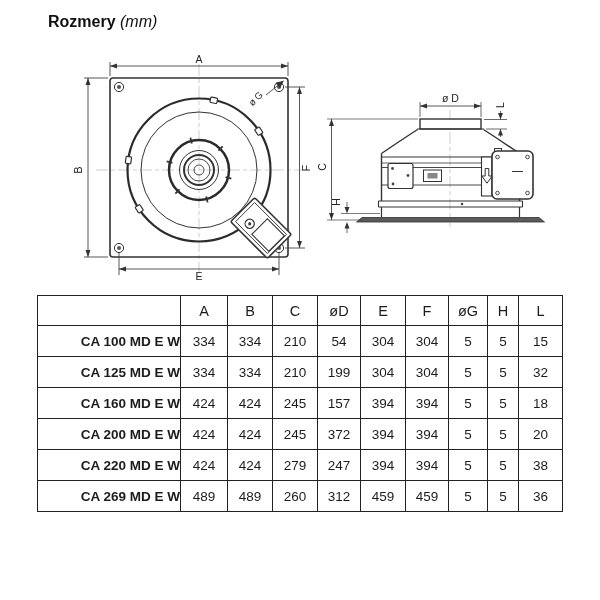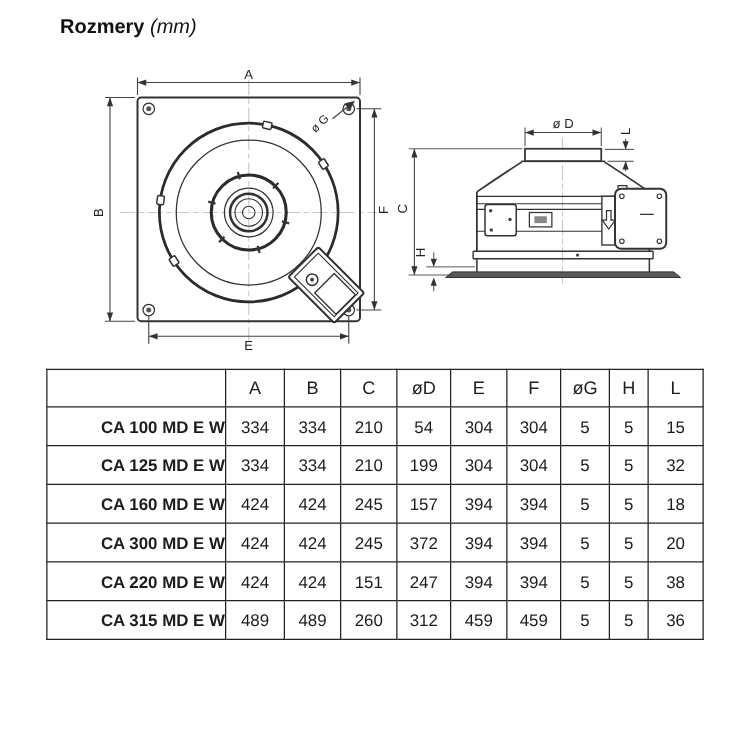--- a/index.html
+++ b/index.html
@@ -285,45 +285,45 @@
       <td>424</td>
       <td>245</td>
       <td>157</td>
       <td>394</td>
       <td>394</td>
       <td>5</td>
       <td>5</td>
       <td>18</td>
     </tr>
     <tr>
-      <th class="rowlabel">CA 300 MD E W</th>
+      <th class="rowlabel">CA 200 MD E W</th>
       <td>424</td>
       <td>424</td>
       <td>245</td>
       <td>372</td>
       <td>394</td>
       <td>394</td>
       <td>5</td>
       <td>5</td>
       <td>20</td>
     </tr>
     <tr>
       <th class="rowlabel">CA 220 MD E W</th>
       <td>424</td>
       <td>424</td>
-      <td>151</td>
+      <td>279</td>
       <td>247</td>
       <td>394</td>
       <td>394</td>
       <td>5</td>
       <td>5</td>
       <td>38</td>
     </tr>
     <tr>
-      <th class="rowlabel">CA 315 MD E W</th>
+      <th class="rowlabel">CA 269 MD E W</th>
       <td>489</td>
       <td>489</td>
       <td>260</td>
       <td>312</td>
       <td>459</td>
       <td>459</td>
       <td>5</td>
       <td>5</td>
       <td>36</td>
     </tr>

